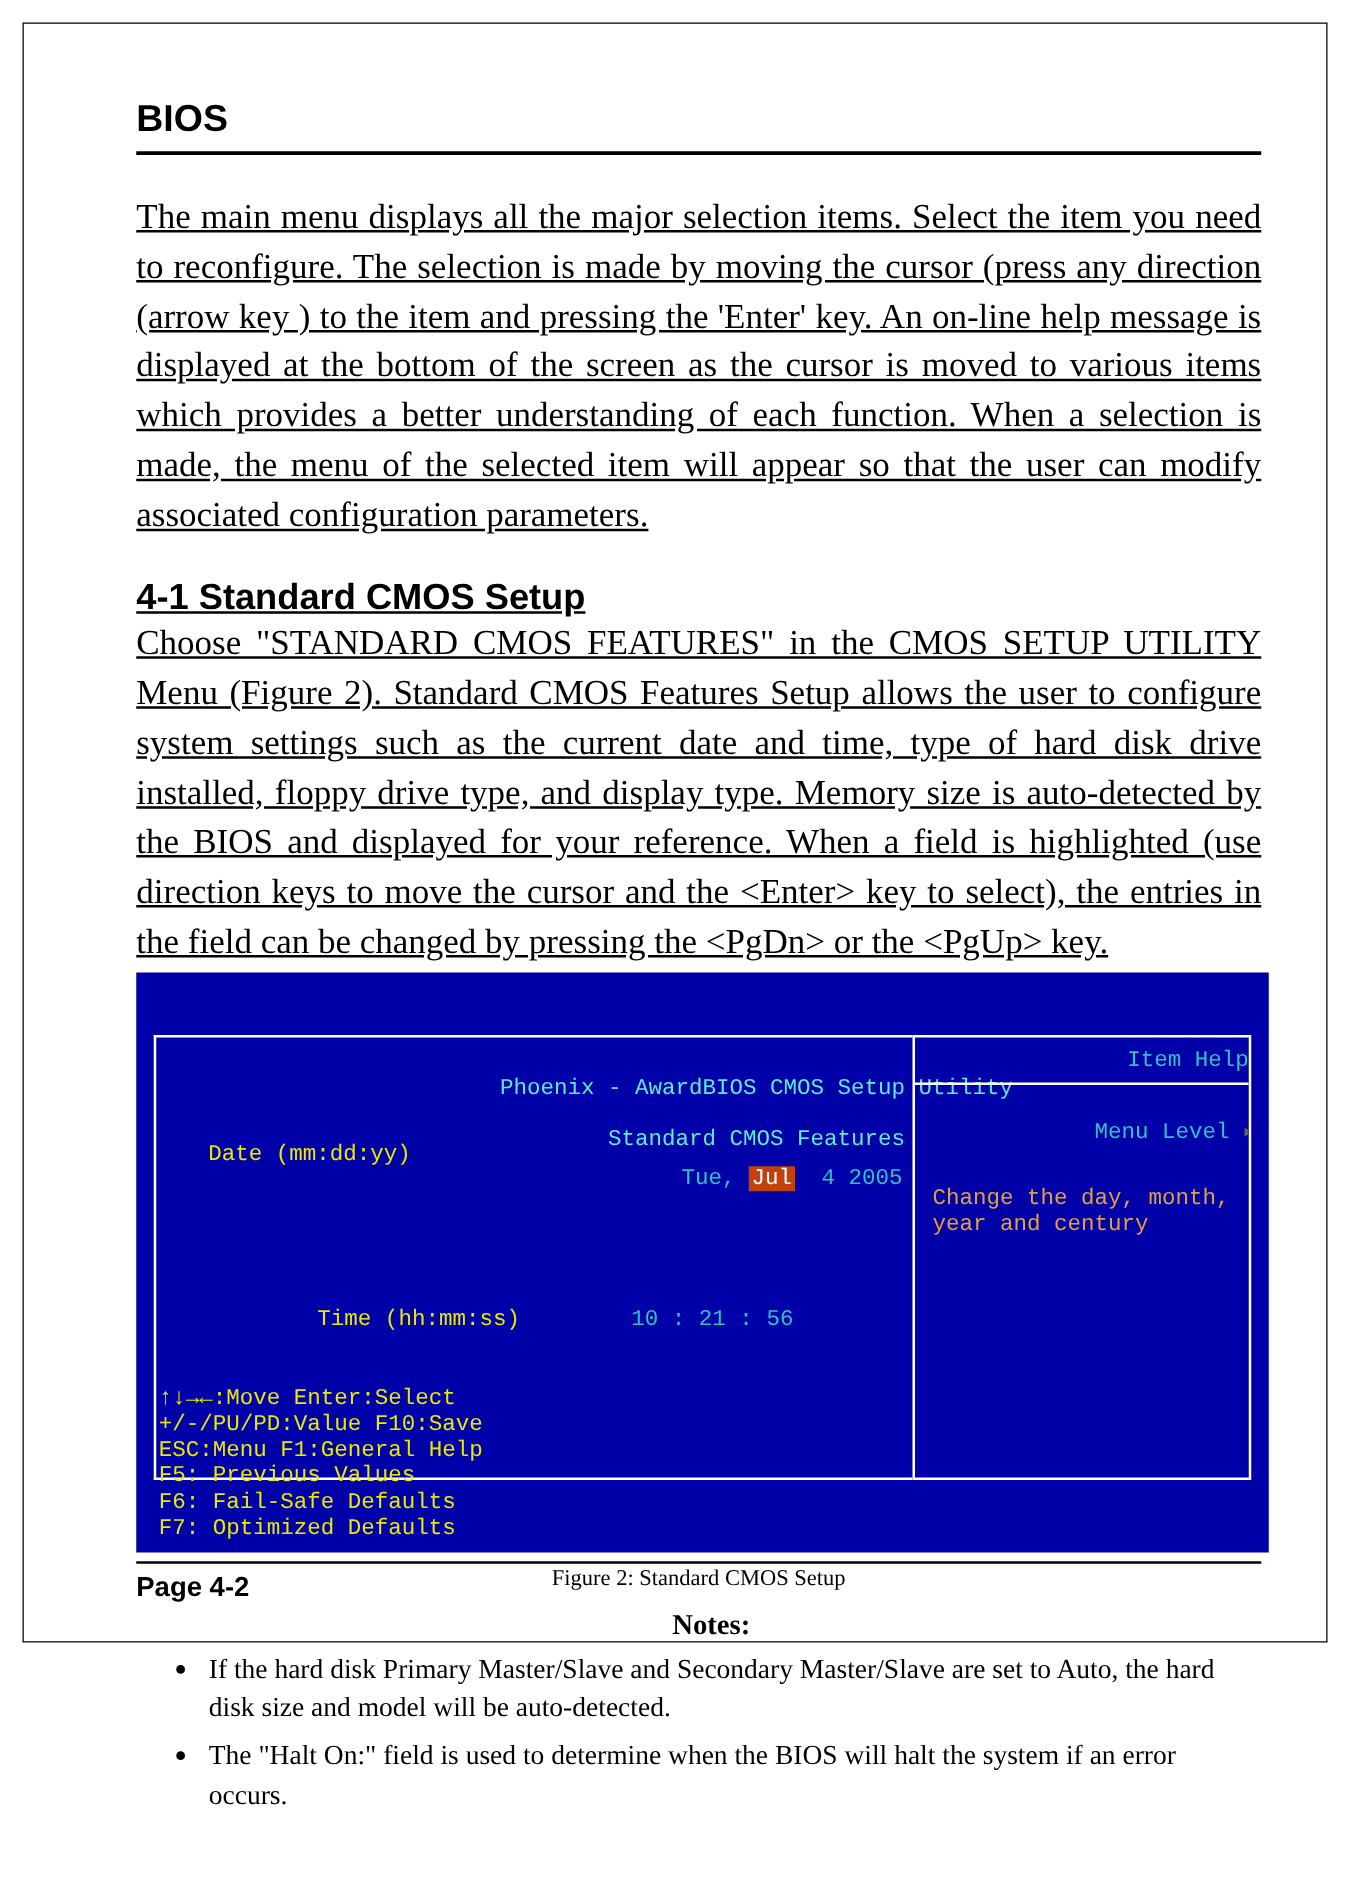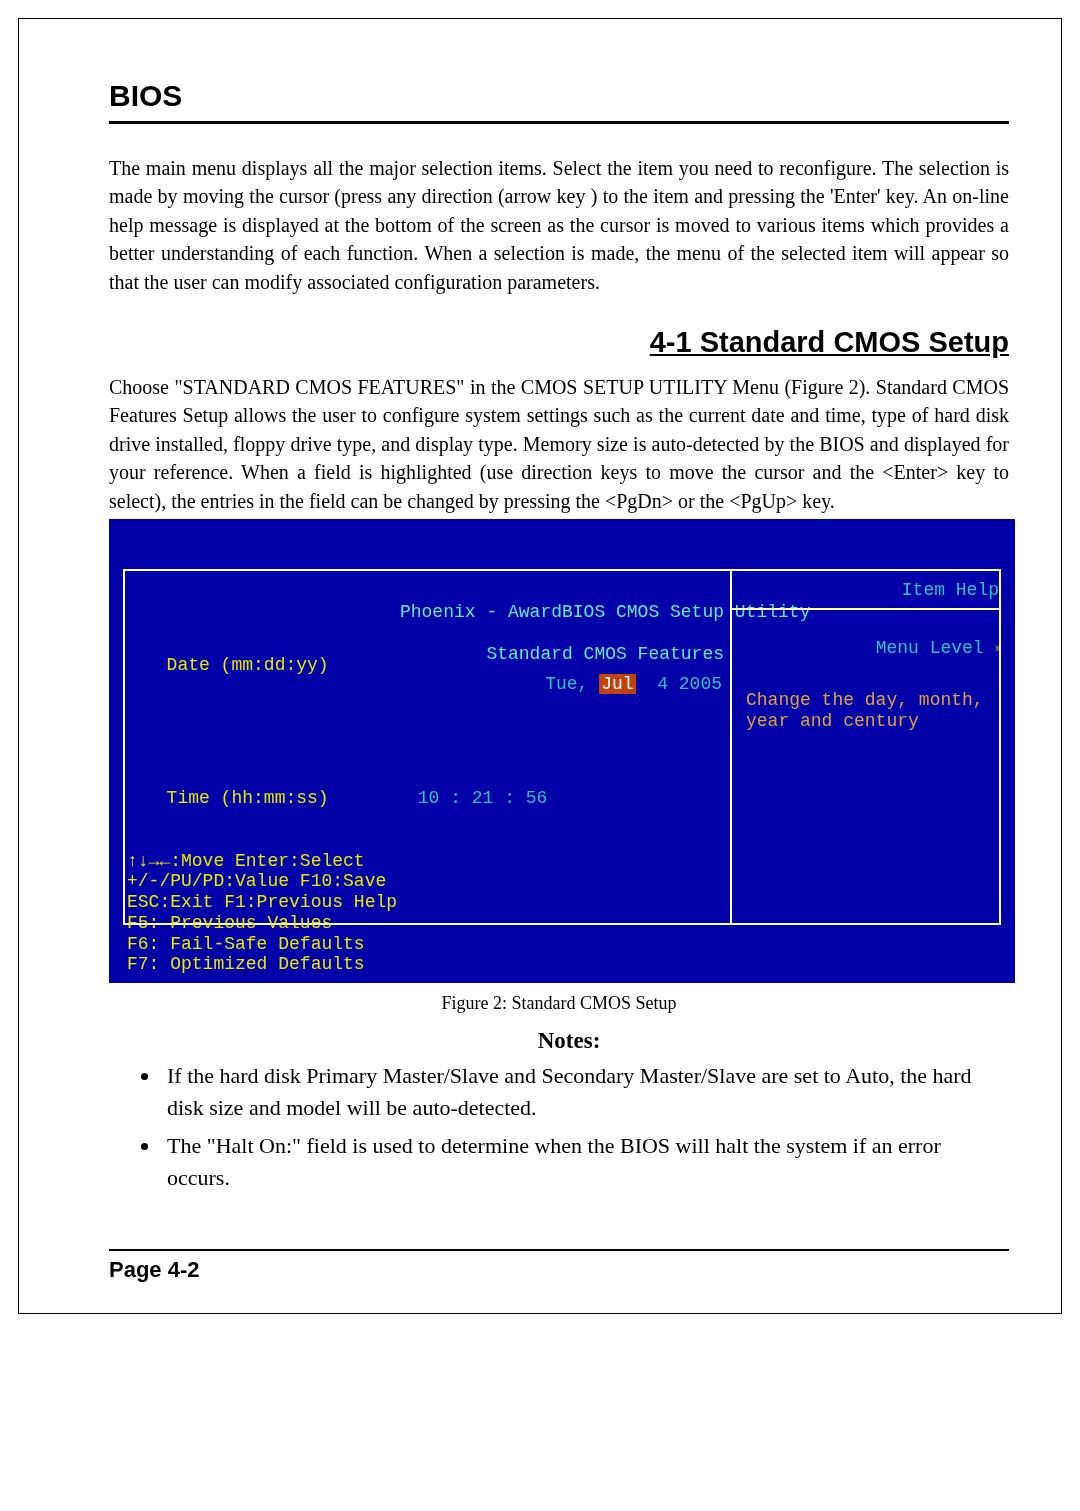--- a/index.html
+++ b/index.html
@@ -24,32 +24,31 @@
     font-family: Arial, Helvetica, sans-serif;
     font-weight: bold;
     font-size: 30px;
     padding-bottom: 8px;
   }
   .header-rule {
     border-bottom: 3px solid #000;
     margin-bottom: 30px;
   }
   .para {
-    font-size: 20px;
+    font-size: 28px;
     line-height: 1.42;
     text-align: justify;
     margin-bottom: 30px;
+    text-decoration: underline;
   }
   .section-heading {
     font-family: Arial, Helvetica, sans-serif;
     font-weight: 900;
     font-size: 29px;
     text-decoration: underline;
-    margin-bottom: 14px;
-    text-align: right;
   }
   
   .bios-box {
     width: 906px;
     height: 464px;
     background: #0000a8;
     color: #e8e800;
     font-family: "Courier New", monospace;
     font-size: 18px;
     line-height: 1.05;
@@ -99,21 +98,21 @@
     padding: 10px 14px;
     color: #30c0c0;
   }
   .bios-right-help {
     color: #e0a040;
     margin-top: 14px;
     white-space: normal;
     display: block;
     line-height: 1.15;
   }
-  .bl-row { display: flex; }
+  .bl-row { display: flex; justify-content: center; }
   .bl-label { width: 262px; }
   .bl-label.yellow { color: #e8e800; }
   .bl-val-teal   { color: #30c0c0; }
   .hl {
     background: #c2410c;
     color: #ffffff;
     padding: 0 2px;
   }
   .bios-footer {
     position: absolute;
@@ -237,21 +236,21 @@
             <span>Menu Level</span><span class="arrow-glyph">▸</span>
             <span class="bios-right-help">Change the day, month, year and century</span>
           </div>
         </div>
       </div>
 
       <div class="bios-footer">
         <div class="bf-row">
           <span>↑↓→←:Move  Enter:Select</span>
           <span>+/-/PU/PD:Value  F10:Save</span>
-          <span>ESC:Exit  F1:Previous Help</span>
+          <span>ESC:Menu  F1:General Help</span>
         </div>
         <div class="bf-row">
           <span>F5: Previous Values</span>
           <span>F6: Fail-Safe Defaults</span>
           <span>F7: Optimized Defaults</span>
         </div>
       </div>
 
     </div>
 

